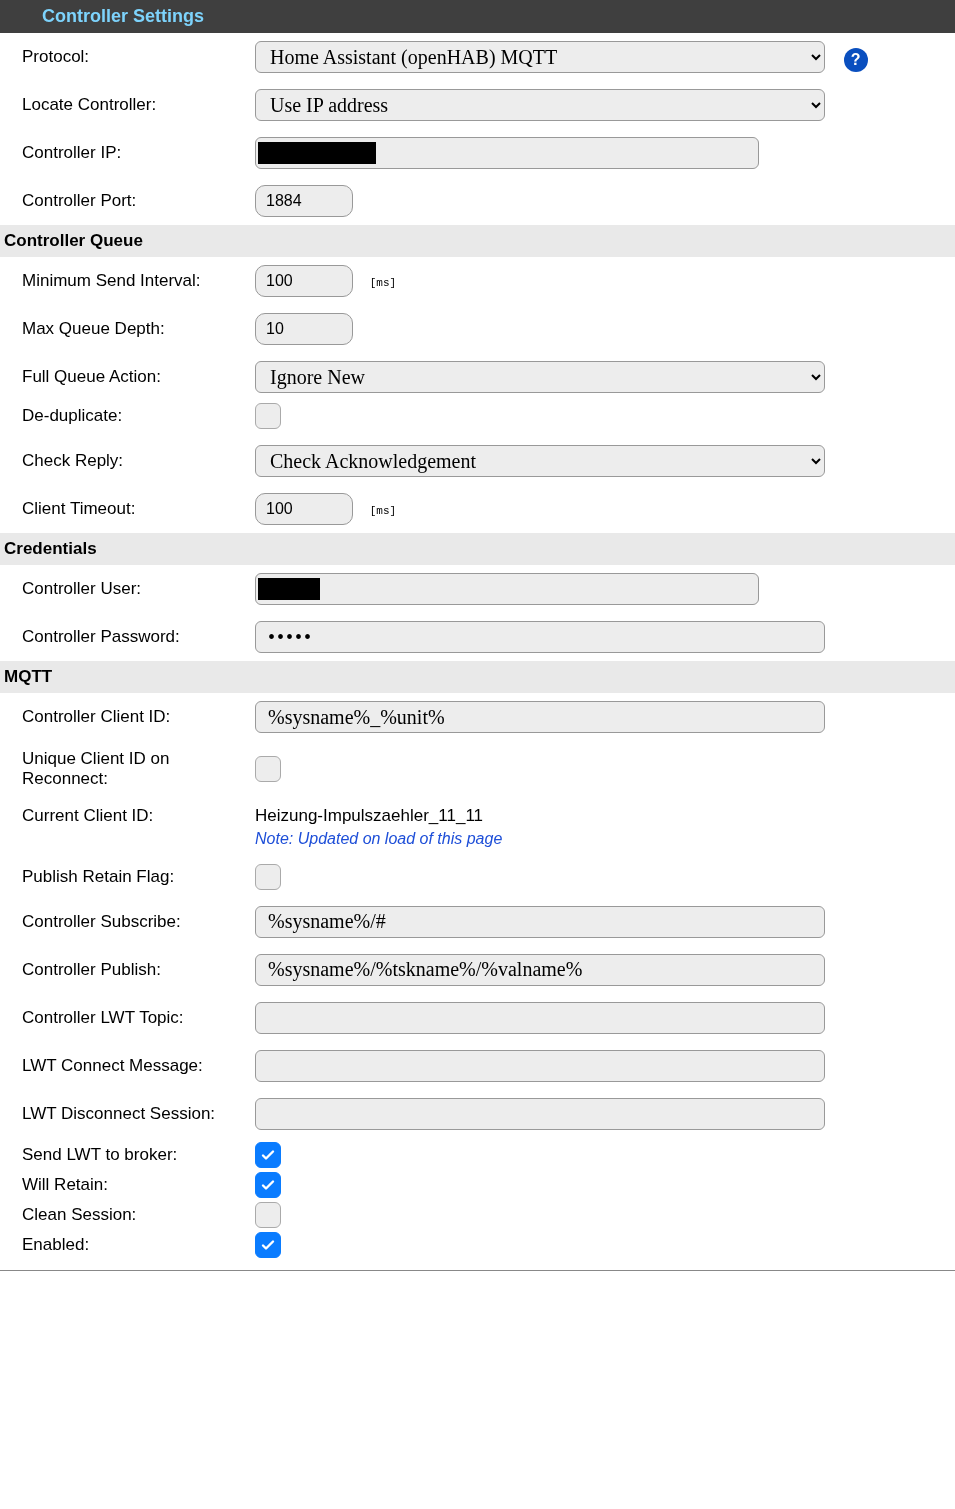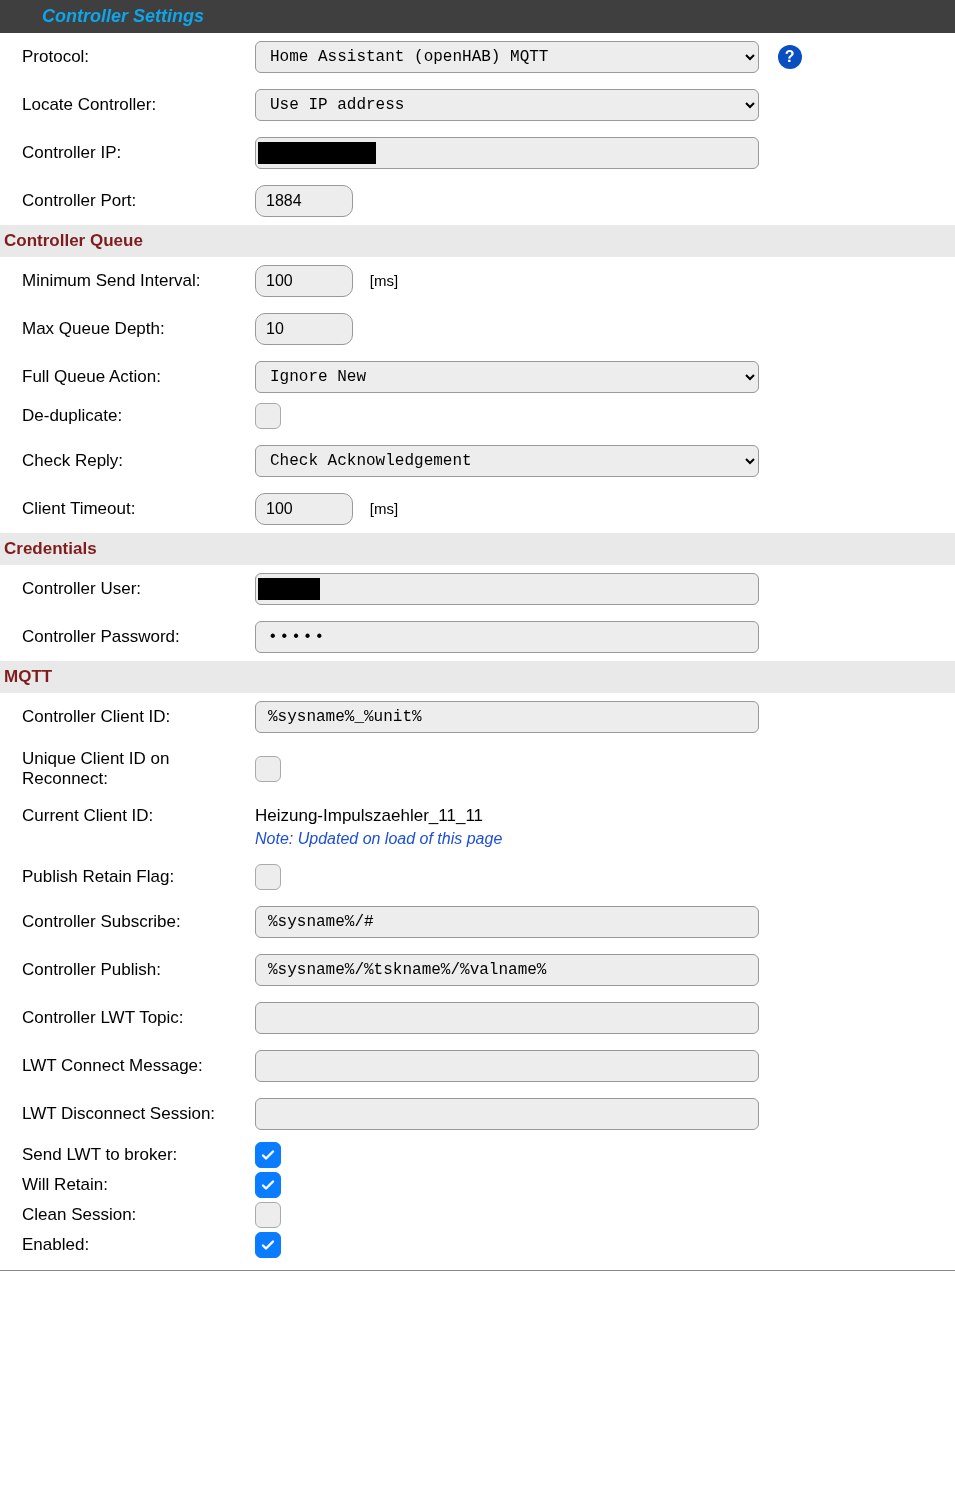--- a/index.html
+++ b/index.html
@@ -5,29 +5,28 @@
   * { box-sizing: border-box; }
   body {
     margin: 0;
     font-family: Arial, Helvetica, sans-serif;
     font-size: 17px;
     color: #000;
     background: #fff;
   }
   .header-bar {
     background: #3f3f3f;
-    color: #0ea5e9;
+    color: #7dd3fc;
     font-weight: bold;
     padding: 6px 0 6px 42px;
     font-size: 18px;
-    font-style: italic;
   }
   .section-bar {
     background: #e9e9e9;
-    color: #7f1d1d;
+    color: #000000;
     font-weight: bold;
     padding: 6px 4px;
     font-size: 17px;
   }
   .form-table {
     width: 100%;
     border-collapse: collapse;
     margin-left: 20px;
   }
   .form-table td {
@@ -35,43 +34,44 @@
     vertical-align: middle;
   }
   .label-cell {
     width: 233px;
     padding-left: 2px;
   }
   .field-cell {
     padding-left: 0;
   }
   select.wide, input.wide {
-    width: 504px;
+    width: 570px;
     height: 32px;
     border: 1px solid #999;
     border-radius: 6px;
     background: #ededed;
-    font-size: 16px;
+    font-size: 20px;
     padding: 2px 12px;
-    font-family: Liberation Mono, monospace;
+    font-family: Liberation Serif, serif;
   }
   select.wide { padding-left: 10px; }
   input[type="number"].num {
     width: 98px;
     height: 32px;
     border: 1px solid #999;
     border-radius: 10px;
     background: #ededed;
     font-size: 16px;
     padding: 2px 10px;
     font-family: inherit;
   }
   .unit {
     margin-left: 12px;
-    font-size: 15px;
+    font-size: 11px;
+    font-family: Liberation Mono, monospace;
   }
   .help-icon {
     display: inline-flex;
     align-items: center;
     justify-content: center;
     width: 24px;
     height: 24px;
     border-radius: 50%;
     background: #0a4fbf;
     color: #fff;

